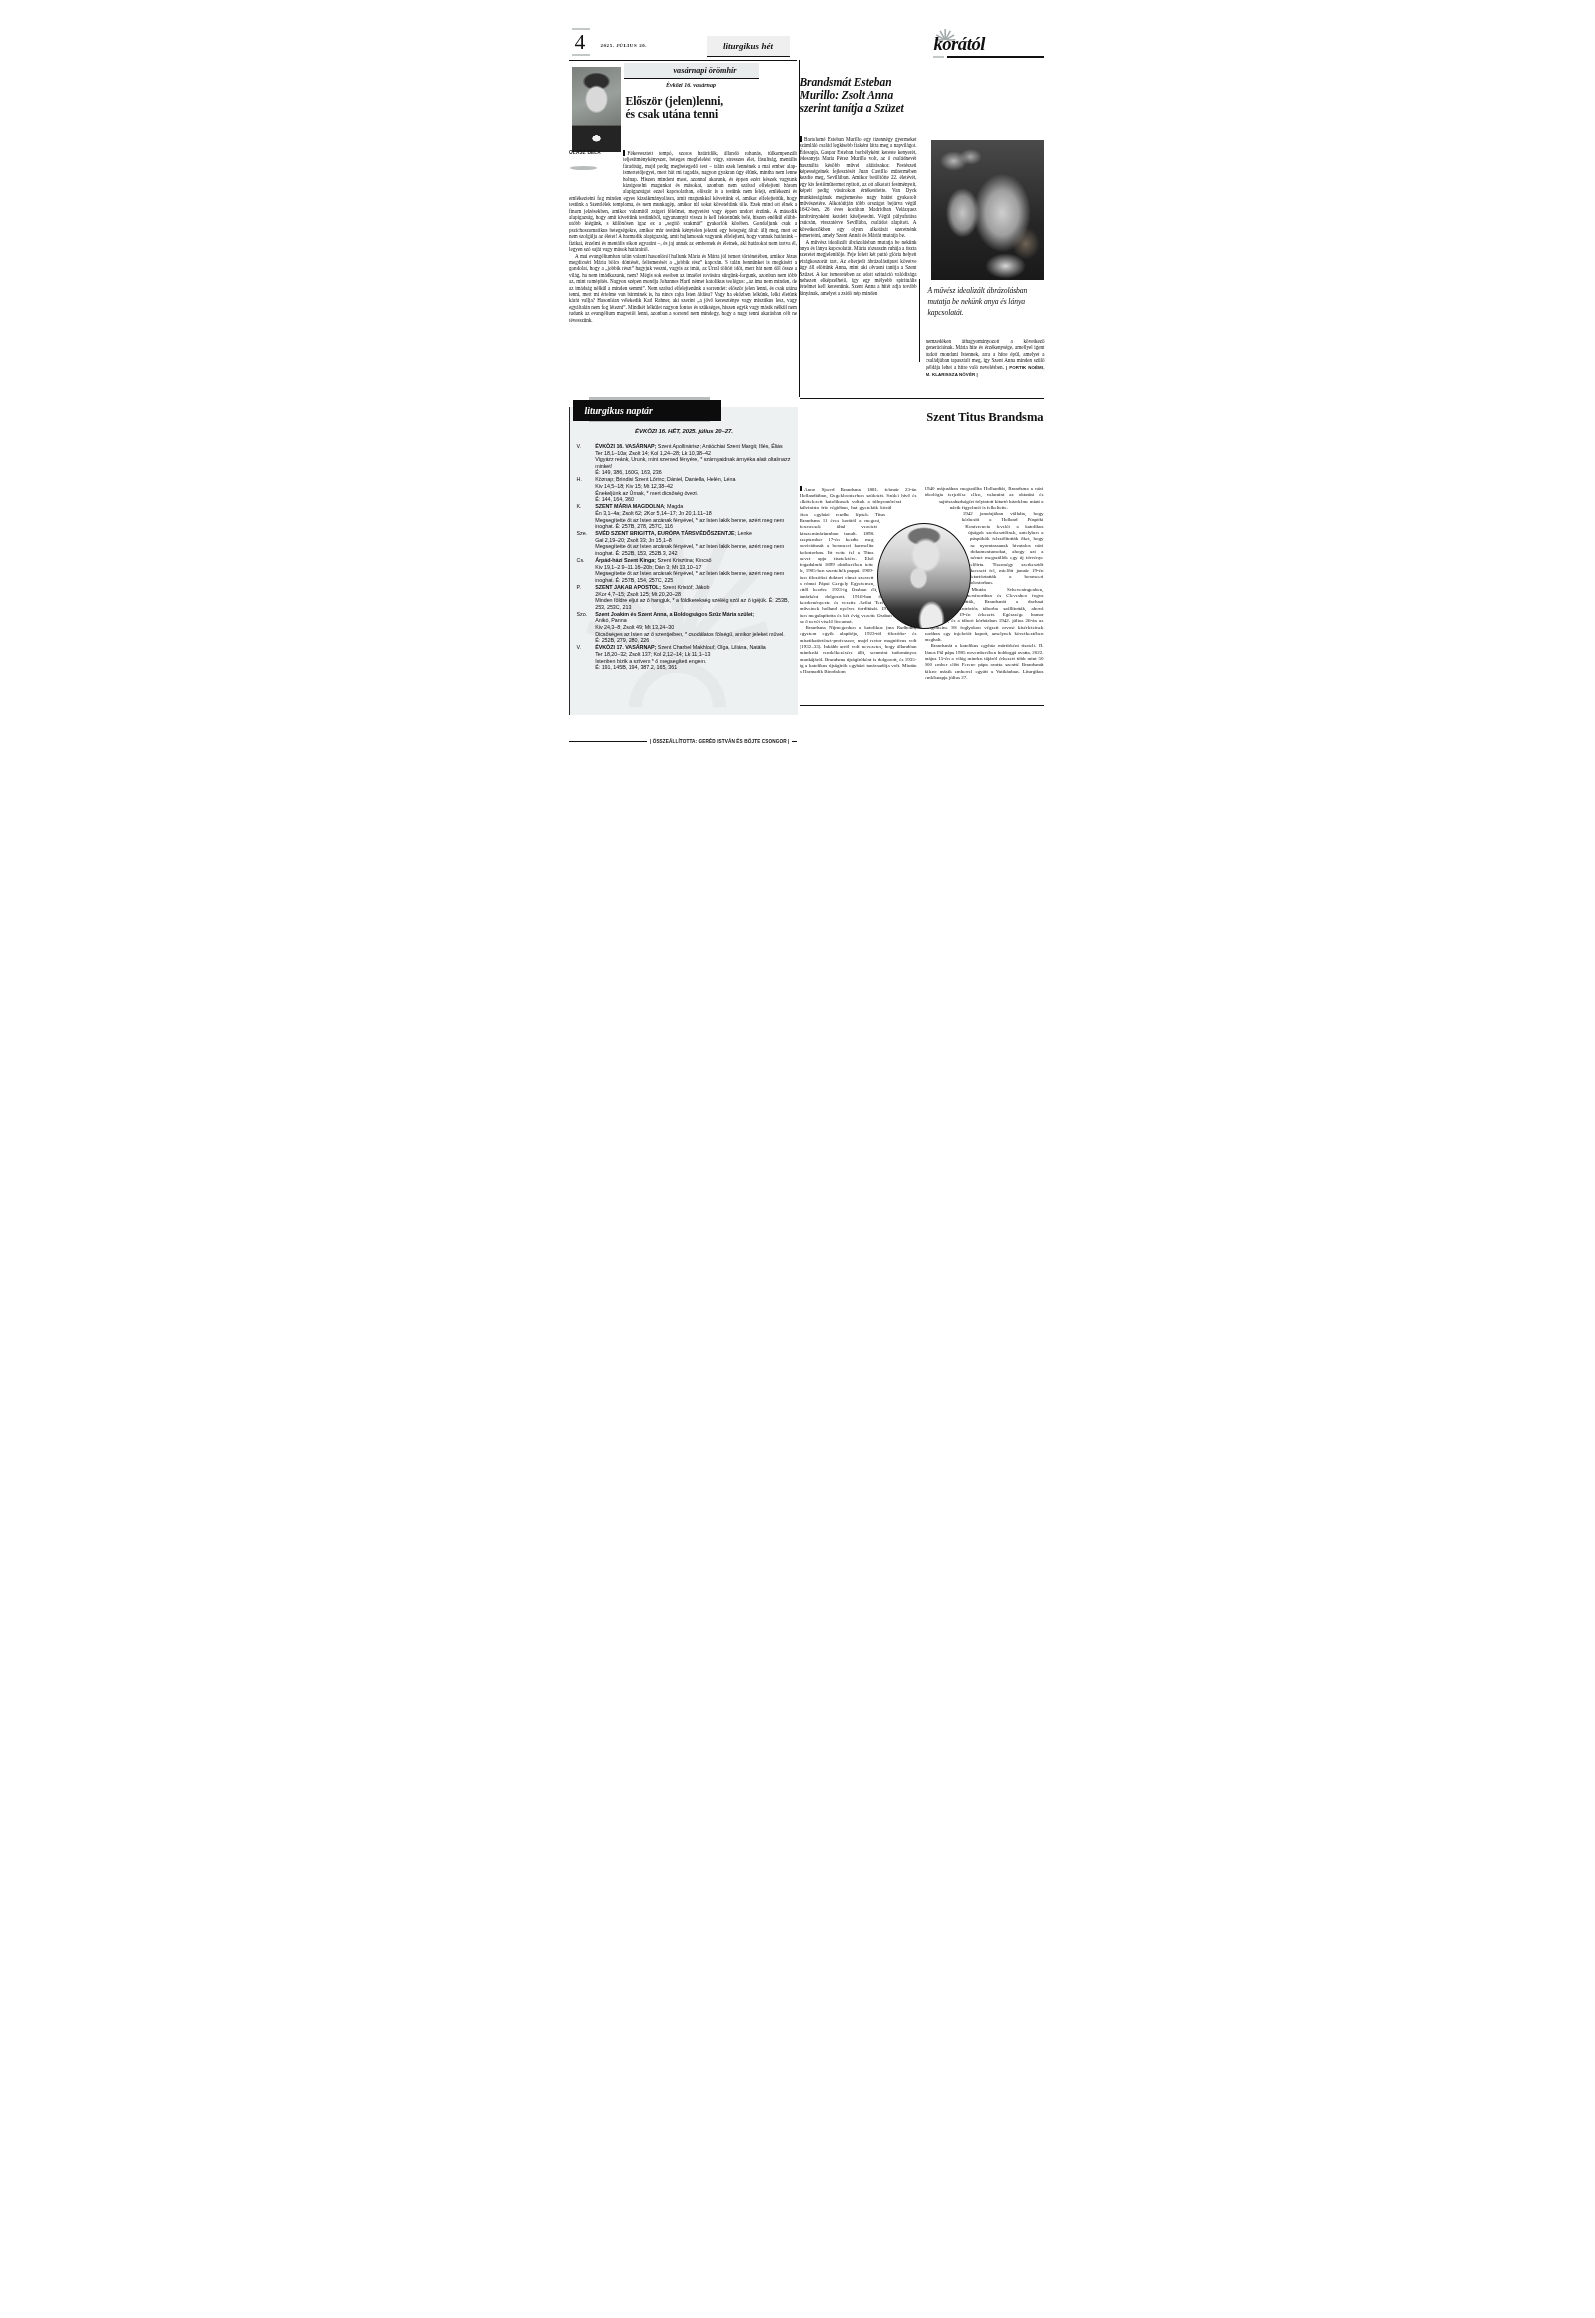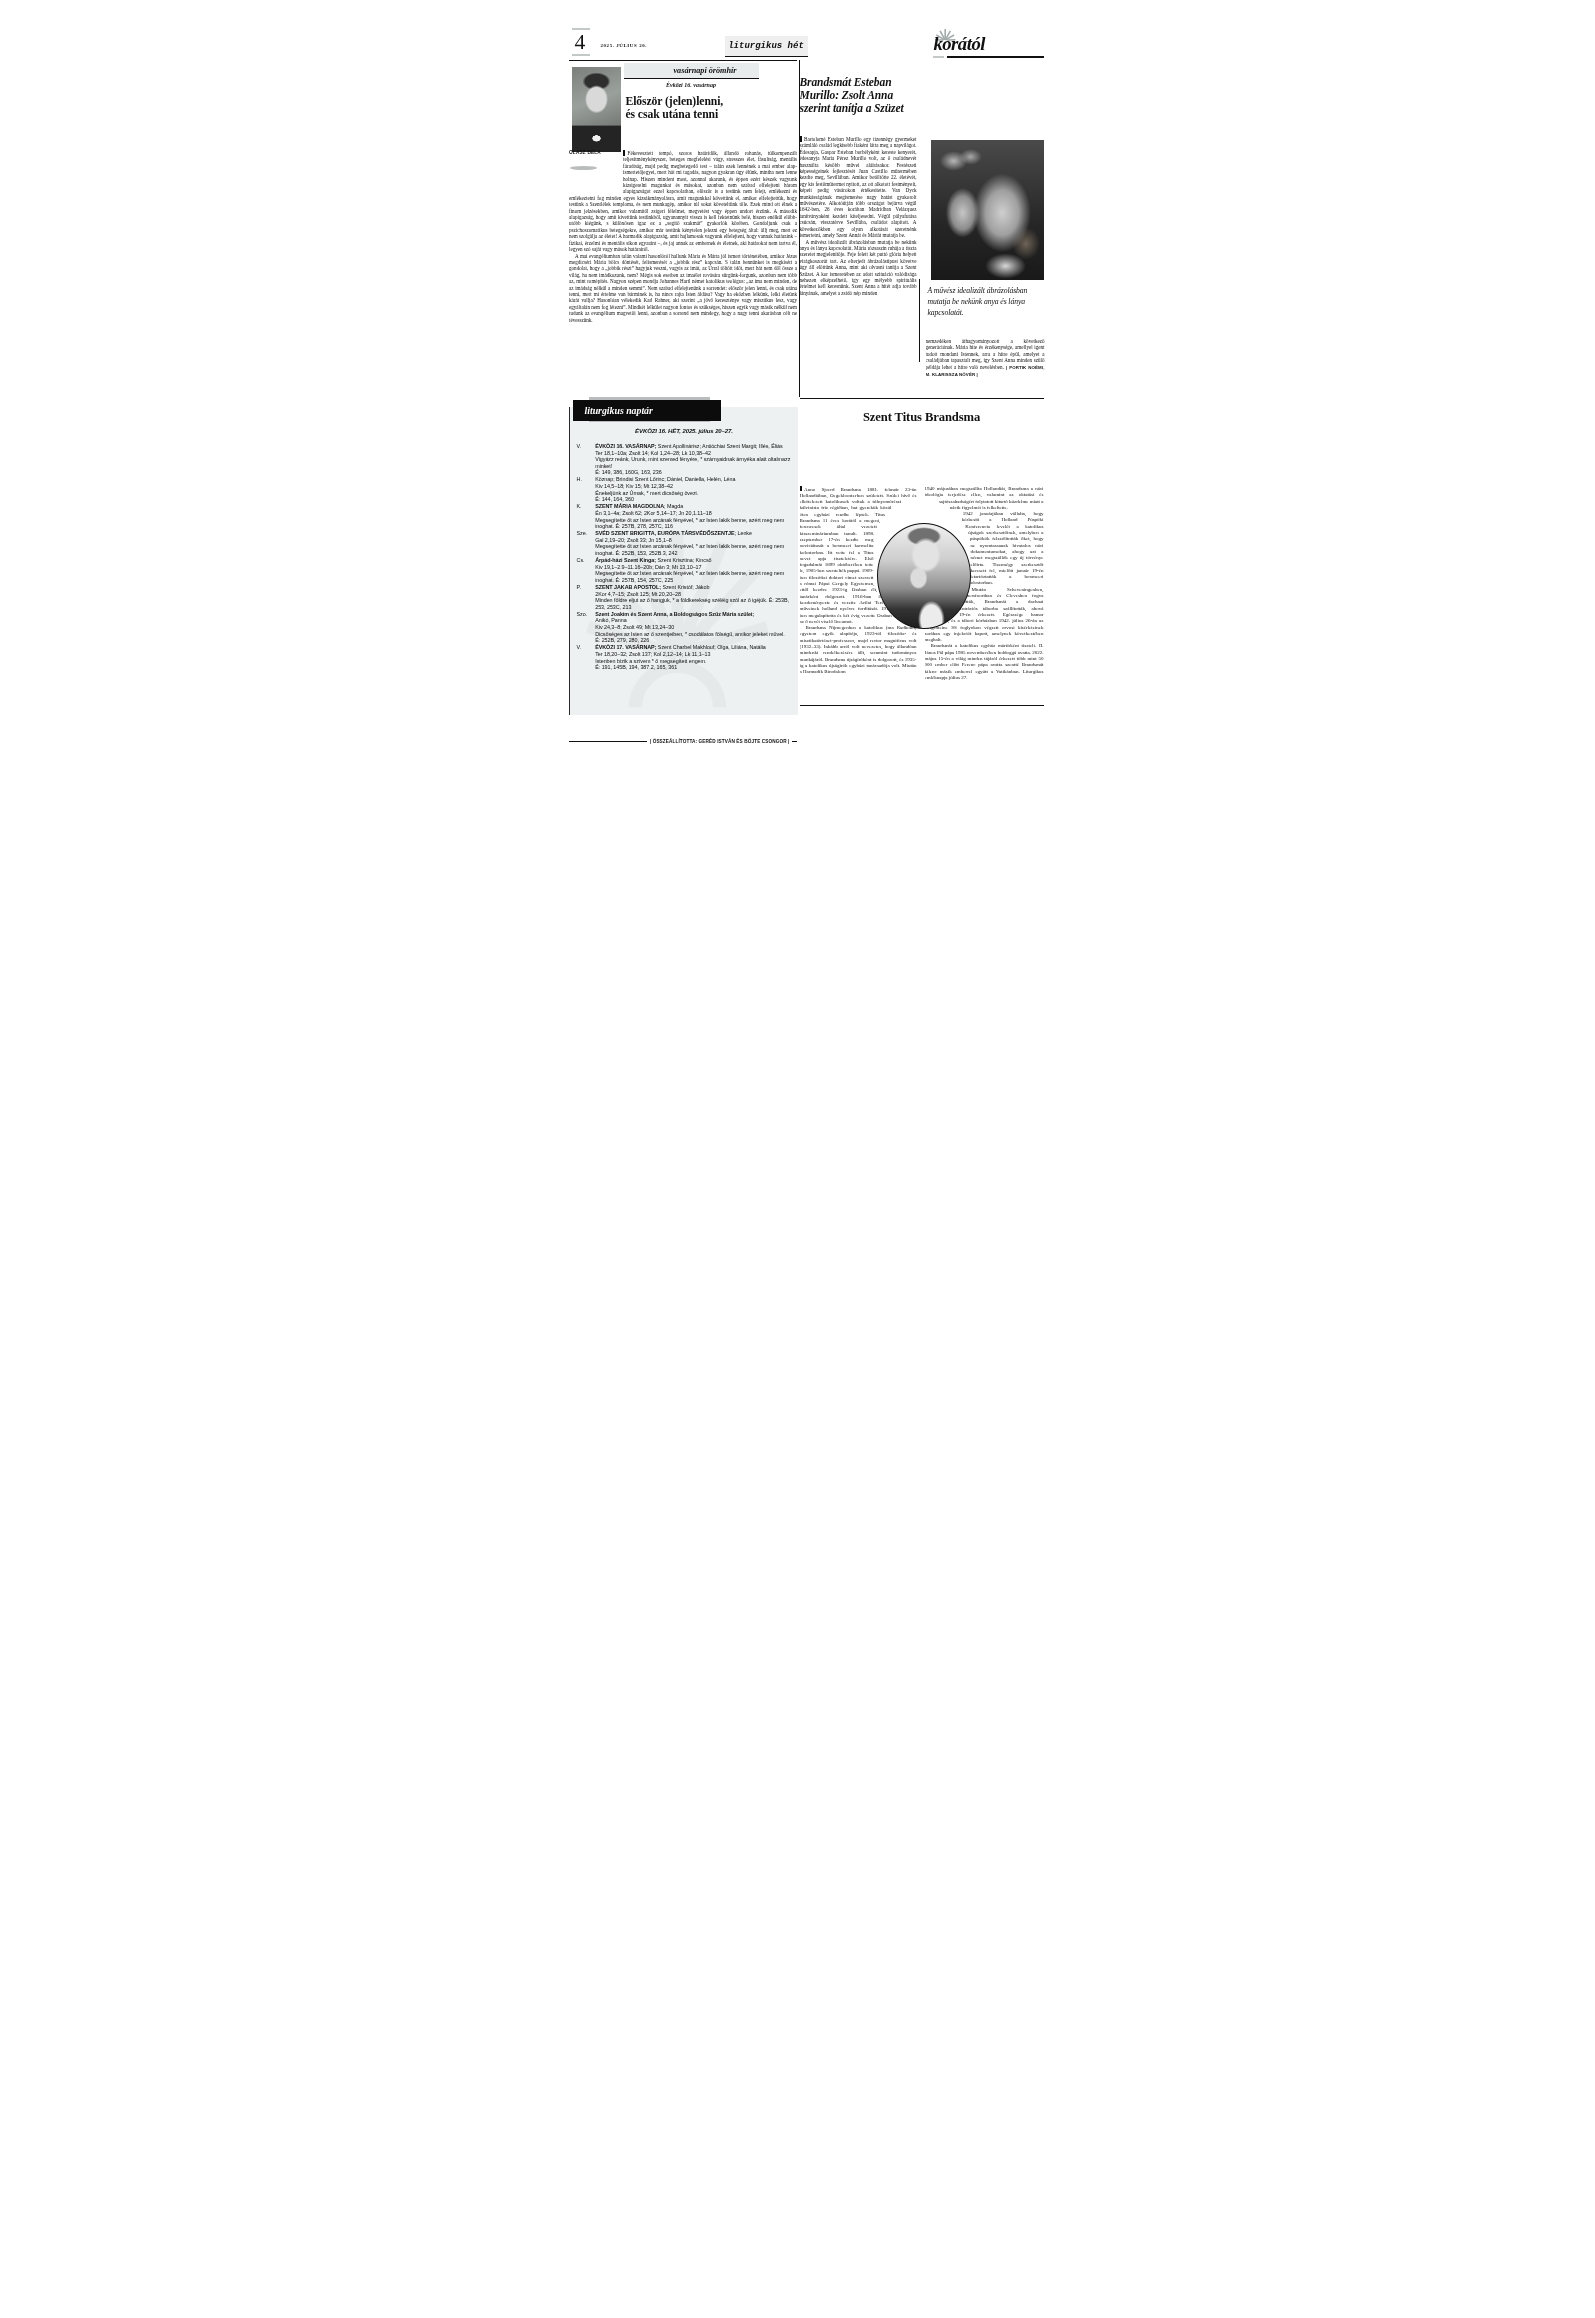--- a/index.html
+++ b/index.html
@@ -51,21 +51,21 @@
   .calshadow{background:#b8bcbc;}
   .weektitle{font-family:"Liberation Sans",sans-serif;font-weight:700;font-style:italic;font-size:6px;
              letter-spacing:-0.1px;text-align:center;}
   .calentries{position:absolute;z-index:2;}
   .cal-entry{display:flex;margin-bottom:0.5px;}
   .cal-label{width:18.7px;flex:0 0 18.7px;font-family:"Liberation Sans",sans-serif;font-size:5.4px;line-height:6.6px;}
   .cal-body{flex:1;font-family:"Liberation Sans",sans-serif;font-size:5.4px;line-height:6.6px;letter-spacing:-0.05px;}
   .cal-line b{font-weight:700;}
   .watermark{opacity:.5;z-index:1;}
   
-  .ttitle{font-weight:700;font-size:12.6px;text-align:center;letter-spacing:-0.1px;}
+  .ttitle{font-weight:700;font-size:12.6px;text-align:right;letter-spacing:-0.1px;}
   .tbody{font-size:5px;line-height:6.3px;text-align:justify;overflow:hidden;}
   .tbody p{margin:0;}
   .spacerR{float:right;width:43px;height:109px;margin-top:36px;
            shape-outside:ellipse(47px 55px at 108% 50%);shape-margin:2.3px;}
   .spacerL{float:left;width:46px;height:109px;margin-top:36px;
            shape-outside:ellipse(49px 55px at -8% 50%);shape-margin:2.3px;}
   .oval{border:0.9px solid #101010;border-radius:50%;z-index:3;background:
      radial-gradient(21.5px 25px at 52% 30%, #e3e3e3 0 55%, rgba(0,0,0,0) 70%),
      radial-gradient(24px 13px at 50% 12%, #707070 0 60%, rgba(0,0,0,0) 72%),
      radial-gradient(13px 16px at 44% 52%, #dcdcdc 0 55%, rgba(0,0,0,0) 70%),
@@ -81,21 +81,21 @@
 </head>
 <body>
 
 <div class="page">
 
   <div class="abs graybar" style="left:31px;top:27.6px;width:18.7px;height:2.3px;"></div>
   <div class="abs pagenum" style="left:34px;top:32px;">4</div>
   <div class="abs graybar" style="left:31px;top:54px;width:18.7px;height:2.3px;"></div>
   <div class="abs date" style="left:60px;top:43px;">2025. JÚLIUS 20.</div>
 
-  <div class="abs sectionbox" style="left:184px;top:36px;width:83px;height:20px;font-family:Liberation Mono, monospace;">
+  <div class="abs sectionbox" style="left:166px;top:36px;width:83px;height:20px;">
     <span>liturgikus hét</span>
   </div>
 
   <div class="abs" style="left:392px;top:27px;width:112px;height:31px;">
     <svg class="abs" style="left:1.9px;top:0.9px;" width="22.4" height="15" viewBox="0 0 96 64">
       <g stroke="#a4abab" stroke-width="7" fill="none">
         <line x1="48" y1="52" x2="48" y2="4"></line>
         <line x1="48" y1="52" x2="26" y2="12"></line>
         <line x1="48" y1="52" x2="70" y2="12"></line>
         <line x1="48" y1="52" x2="10" y2="30"></line>

